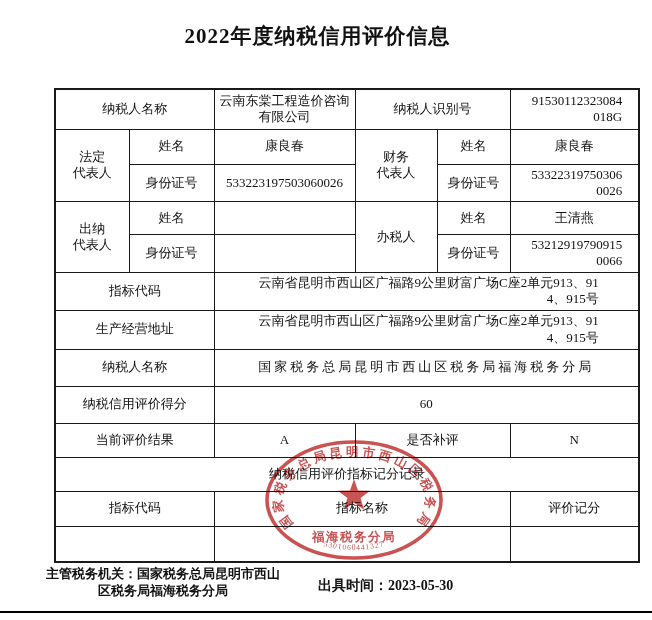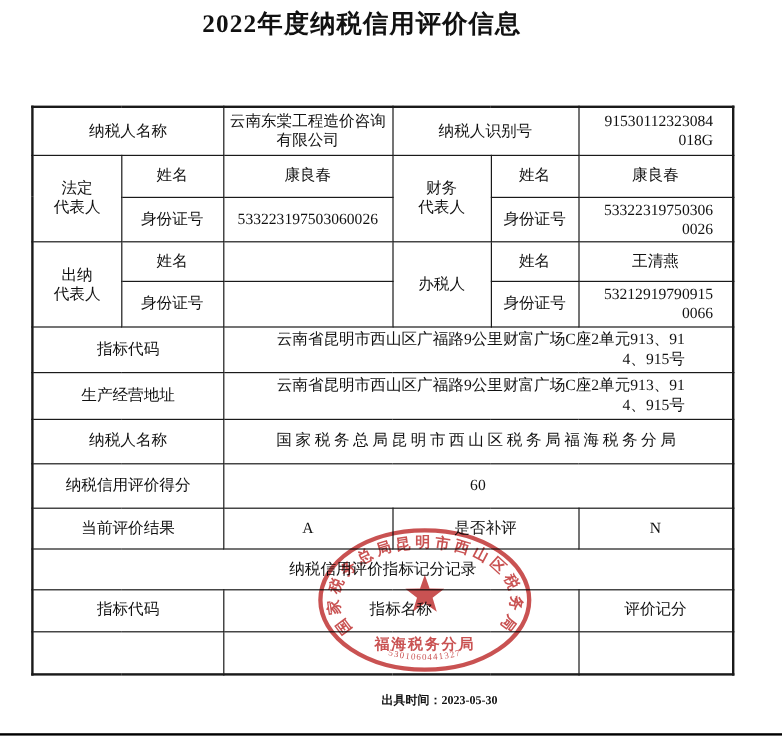--- a/index.html
+++ b/index.html
@@ -4,45 +4,45 @@
 <style>
   * { box-sizing: border-box; }
   html,body { margin:0; padding:0; }
   body {
     width:652px; height:620px; background:#ffffff; overflow:hidden;
     font-family:"Liberation Serif","DejaVu Serif",serif; color:#111;
   }
   .page { position:relative; width:652px; height:620px; background:#fff; }
 
   .doc-title {
-    position:absolute; top:6px; left:0; width:603px; margin:0;
+    position:absolute; top:6px; left:0; width:603px; margin:16px;
     text-align:center; font-size:21px; font-weight:bold; letter-spacing:1px;
   }
 
   table.doc {
-    position:absolute; left:26px; top:88px; width:584px;
+    position:absolute; left:54px; top:88px; width:584px;
     border-collapse:collapse; table-layout:fixed;
     border:2px solid #1a1a1a;
   }
   table.doc td {
     border:1px solid #1a1a1a; text-align:center; vertical-align:middle;
     font-size:13px; line-height:1.25; padding:2px 5px; word-break:break-all;
   }
   td.multi { white-space:pre-line; }
   td.spaced { letter-spacing:3px; }
   .digit-wrap { display:inline-block; max-width:96px; word-break:break-all; text-align:right; }
   .addr-wrap  { display:inline-block; max-width:345px; text-align:right; }
 
   .footer-authority {
     position:absolute; left:42px; top:566px; width:242px;
     text-align:center; font-size:13px; font-weight:bold; line-height:1.3;
   }
   .footer-date {
     position:absolute; left:318px; top:577px;
-    font-size:10px; font-weight:bold;
+    font-size:14px; font-weight:bold;
   }
   .bottom-rule {
     position:absolute; left:0; top:611px; width:652px; height:2px; background:#000;
   }
 
   .seal {
     position:absolute; left:263px; top:438px; width:183px; height:125px;
     mix-blend-mode:multiply; opacity:0.88; pointer-events:none;
   }
   .seal .ink   { fill:var(--seal-color,#c23a3a); }
@@ -152,18 +152,19 @@
     <polygon class="ink" points="91,41 95,52.5 107.2,52.7 97.5,60.1 101,71.8 91,64.8 81,71.8 84.5,60.1 74.8,52.7 87,52.5"></polygon>
     <text class="ink arc-t">
       <textPath href="#sealArcTop" startOffset="50%" text-anchor="middle">国家税务总局昆明市西山区税务局</textPath>
     </text>
     <text class="ink branch" x="91" y="103" text-anchor="middle">福海税务分局</text>
     <text class="ink code">
       <textPath href="#sealArcBottom" startOffset="50%" text-anchor="middle">5301060441327</textPath>
     </text>
   </svg>
 
+  <div class="footer-authority"><span>主管税务机关：</span><span>国家税务总局昆明市西山区税务局福海税务分局</span></div>
 
   <div class="footer-date"><span>出具时间：</span><span>2023-05-30</span></div>
 
   <div class="bottom-rule"></div>
 
 </div>
 
 </body></html>

